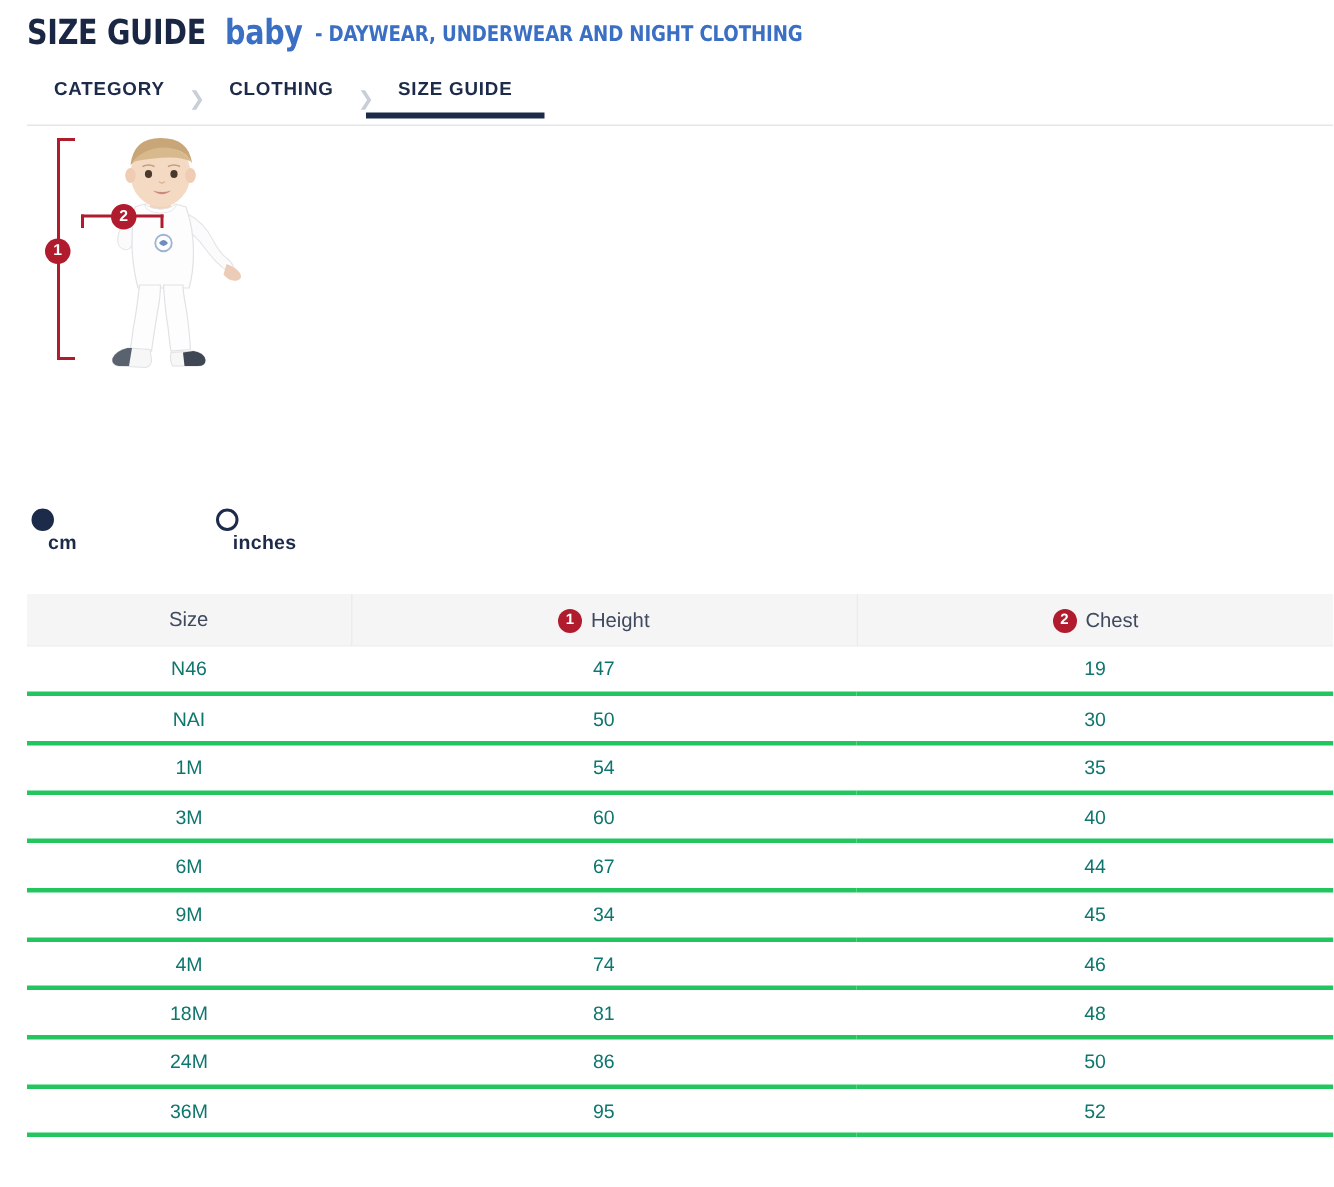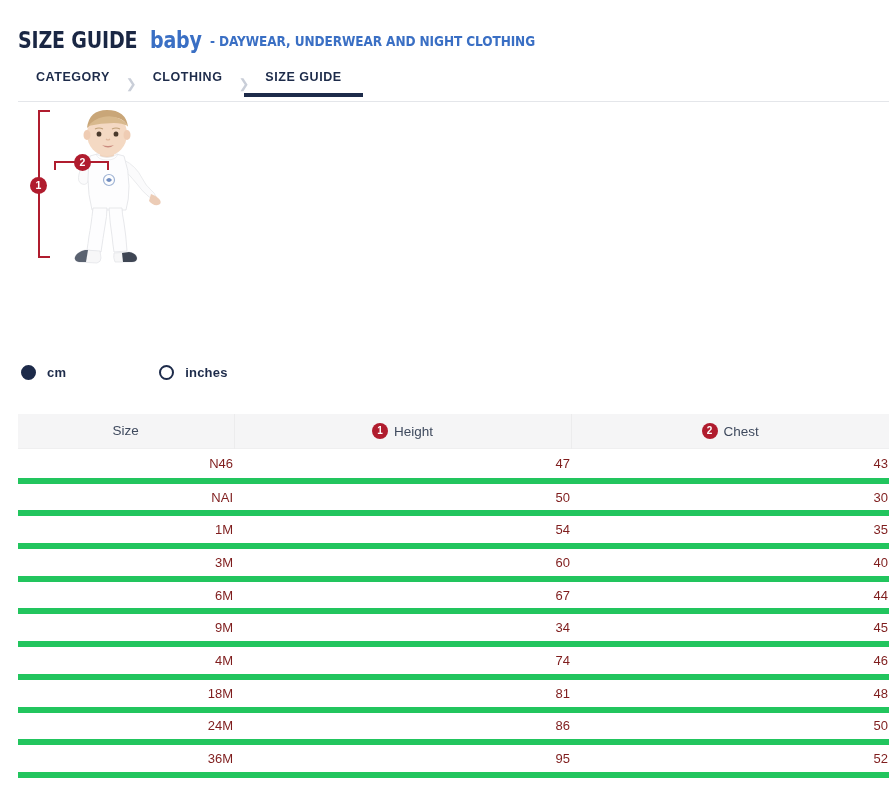--- a/index.html
+++ b/index.html
@@ -16,21 +16,21 @@
   .page {
     position: relative;
     width: 889px;
     height: 791px;
     overflow: hidden;
     background: #ffffff;
   }
 
   
   .header {
-    padding: 29px 0 0 18px;
+    padding: 11px 0 0 18px;
   }
   .title-line {
     white-space: nowrap;
     line-height: 1;
   }
   .title-main {
     font-family: "DejaVu Sans Condensed", "Liberation Sans Narrow", "Liberation Sans", sans-serif;
     font-weight: bold;
     font-size: 23px;
     letter-spacing: -0.2px;
@@ -193,20 +193,21 @@
   .units {
     display: flex;
     align-items: center;
     padding-left: 21px;
     margin-top: -2px;
     height: 28px;
   }
   .radio-item {
     display: flex;
     cursor: pointer;
+    flex-direction: column;
   }
   .radio-item + .radio-item { margin-left: 52px; padding-left: 41px; }
   .radio {
     width: 15px;
     height: 15px;
     border-radius: 50%;
     border: 2px solid #1d2b4a;
     background: #ffffff;
   }
   .radio.checked { background: #1d2b4a; }
@@ -254,24 +255,24 @@
     font-size: 10px;
     font-weight: bold;
     display: inline-flex;
     align-items: center;
     justify-content: center;
     margin-right: 6px;
     line-height: 1;
   }
   table.size-table td {
     height: 32.7px;
-    text-align: right;
+    text-align: center;
     font-size: 13px;
-    color: #7f1d1d;
-    border-bottom: 6px solid #22c55e;
+    color: #0f766e;
+    border-bottom: 3px solid #22c55e;
     vertical-align: middle;
   }
   table.size-table tbody tr:first-child td { border-top: 1px solid #efeff0; }
   .col-size { width: 216px; }
   .col-height { width: 337px; }
   .col-chest { width: 318px; }
 </style>
 </head>
 <body>
 
@@ -391,21 +392,21 @@
               <span class="th-badge">2</span>
               <span>Chest</span>
             </span>
           </th>
         </tr>
       </thead>
       <tbody>
         <tr>
           <td>N46</td>
           <td>47</td>
-          <td>43</td>
+          <td>19</td>
         </tr>
         <tr>
           <td>NAI</td>
           <td>50</td>
           <td>30</td>
         </tr>
         <tr>
           <td>1M</td>
           <td>54</td>
           <td>35</td>

